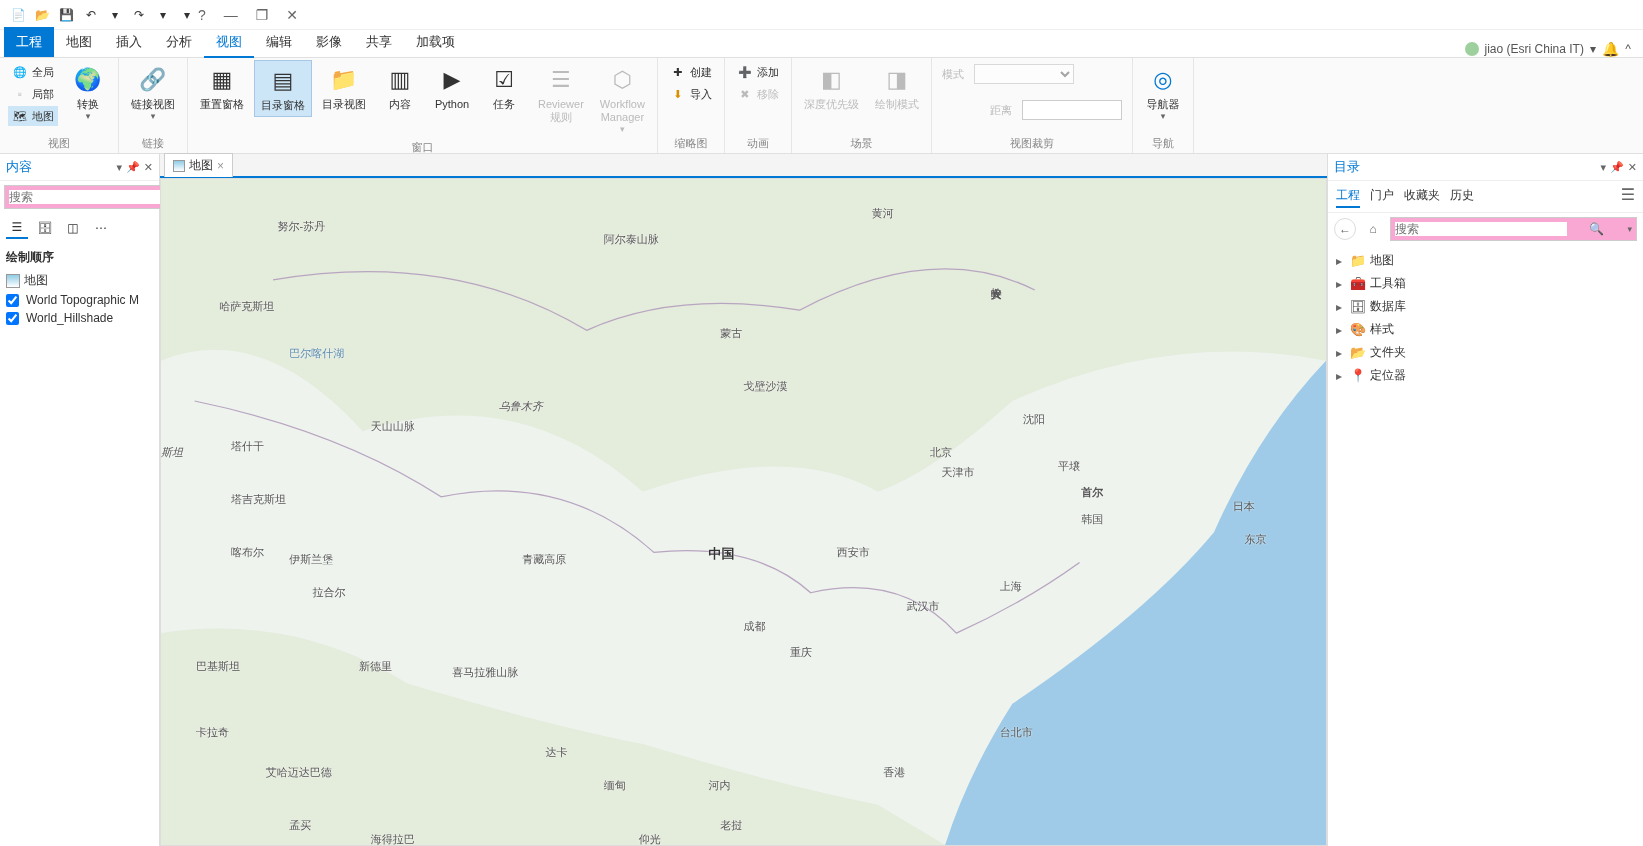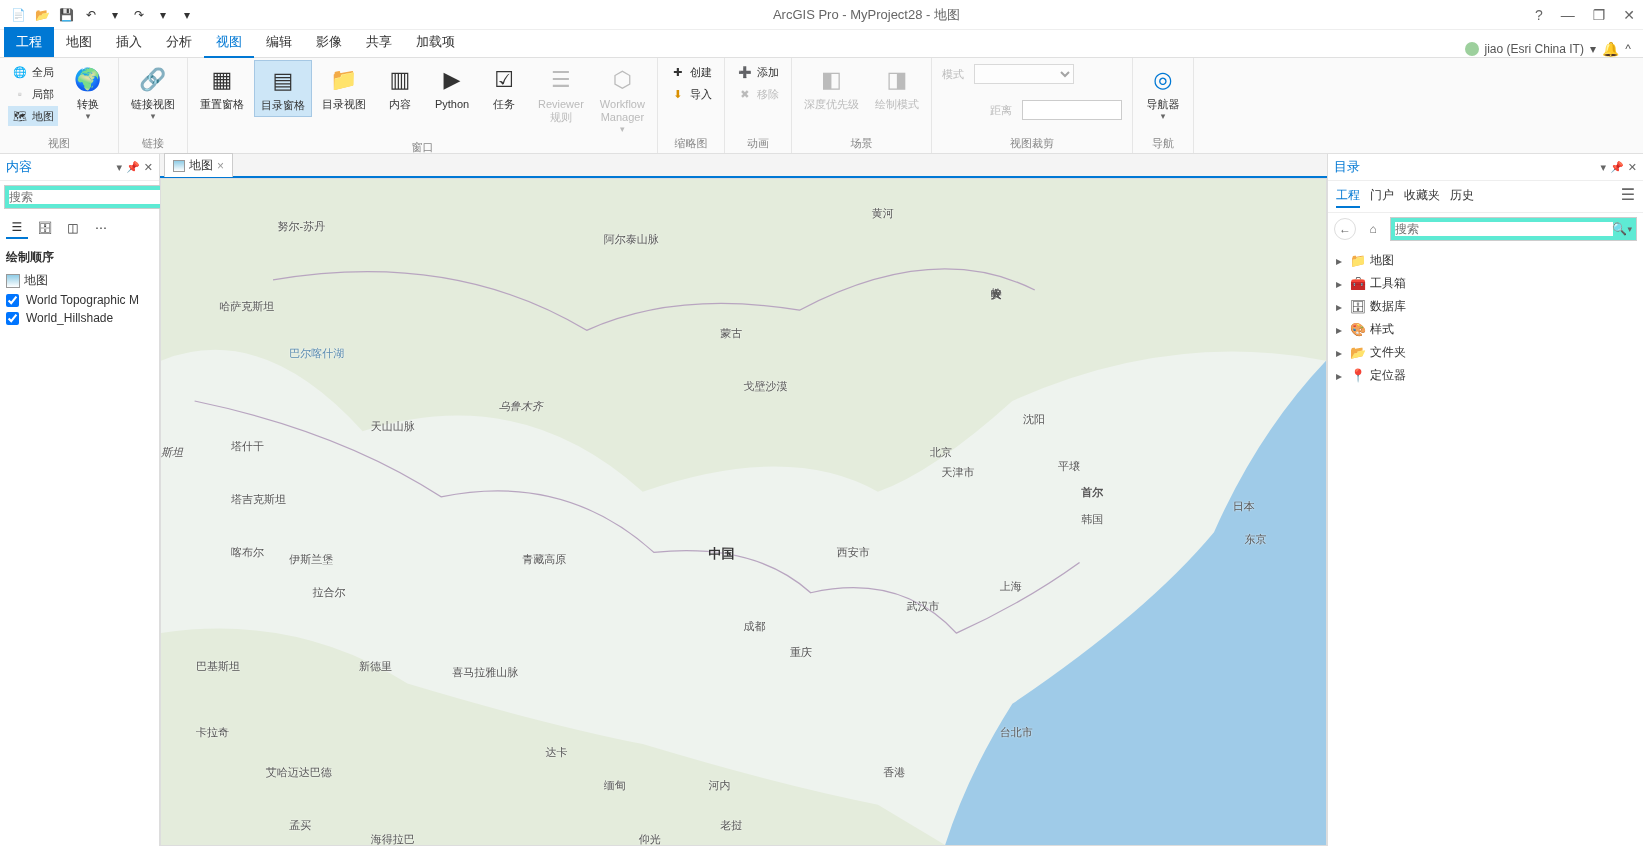--- a/index.html
+++ b/index.html
@@ -38,21 +38,21 @@
   .small-btn .sic { width: 16px; height: 16px; display: inline-flex; align-items: center; justify-content: center; }
   .ribbon-input-row { display: flex; align-items: center; gap: 4px; padding: 2px; font-size: 11px; }
   .ribbon-input { border: 1px solid #ccc; height: 20px; width: 100px; font-size: 11px; padding: 0 4px; background: #fff; }
 
   
   .main { display: flex; height: calc(846px - 30px - 28px - 96px); }
   .left-panel { width: 160px; border-right: 1px solid #ddd; display: flex; flex-direction: column; background: #fff; }
   .panel-header { display: flex; align-items: center; padding: 4px 6px; border-bottom: 1px solid #eee; font-size: 13px; color: #0078d4; font-weight: 500; }
   .panel-header .phbtns { margin-left: auto; display: flex; gap: 4px; color: #666; cursor: pointer; font-size: 11px; }
   .search-row { padding: 4px; display: flex; }
-  .search-box { flex: 1; display: flex; align-items: center; border: 1px solid #ccc; height: 24px; padding: 0 4px; background: #5eead4; }
+  .search-box { flex: 1; display: flex; align-items: center; border: 1px solid #ccc; height: 24px; padding: 0 4px; background: #f9a8d4; gap: 23px; }
   .search-box input { border: none; outline: none; flex: 1; font-size: 12px; }
   .toolbar-row { display: flex; gap: 6px; padding: 4px 6px; align-items: center; }
   .tb-ico { width: 22px; height: 22px; display: flex; align-items: center; justify-content: center; cursor: pointer; }
   .tb-ico.first { border-bottom: 2px solid #0078d4; }
   .section-title { padding: 6px 6px 4px 6px; font-size: 12px; font-weight: bold; }
   .toc-item { display: flex; align-items: center; gap: 4px; padding: 2px 6px; font-size: 12px; }
   .toc-item input { margin-right: 3px; }
   .mapico { width: 14px; height: 14px; background: linear-gradient(#8fcce6,#fff); border: 1px solid #999; }
 
   
@@ -85,21 +85,20 @@
   <div class="qat">
     <div class="qat-btn">📄</div>
     <div class="qat-btn">📂</div>
     <div class="qat-btn">💾</div>
     <div class="qat-btn">↶</div>
     <div class="qat-btn">▾</div>
     <div class="qat-btn">↷</div>
     <div class="qat-btn">▾</div>
     <div class="qat-btn">▾</div>
   </div>
-  <div class="app-title">ArcGIS Pro - MyProject28 - 地图</div>
   <div class="win-btns">
     <span>?</span>
     <span>—</span>
     <span>❐</span>
     <span>✕</span>
   </div>
 </div>
 
 <div class="menutabs">
   <div class="menutab blue">工程</div>

